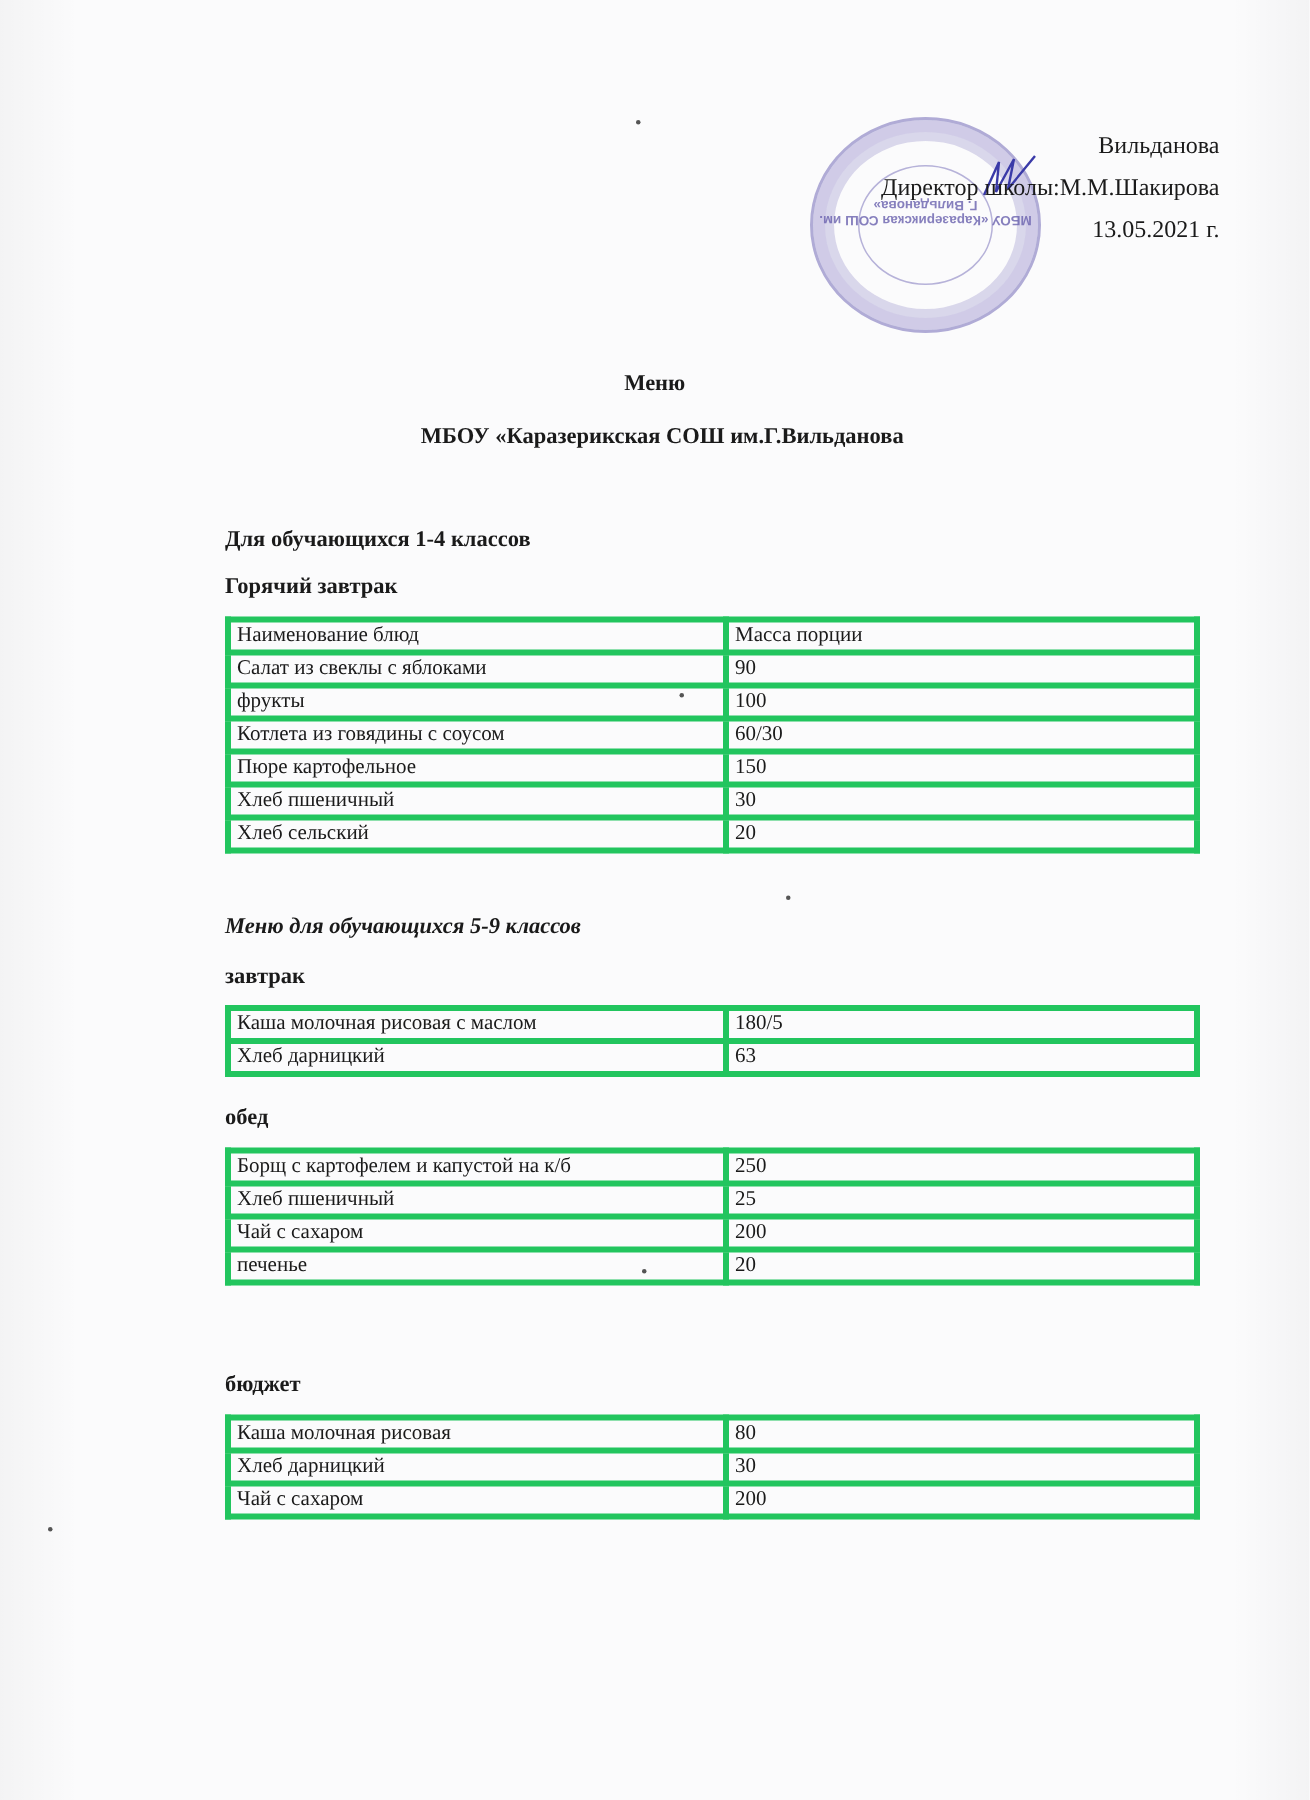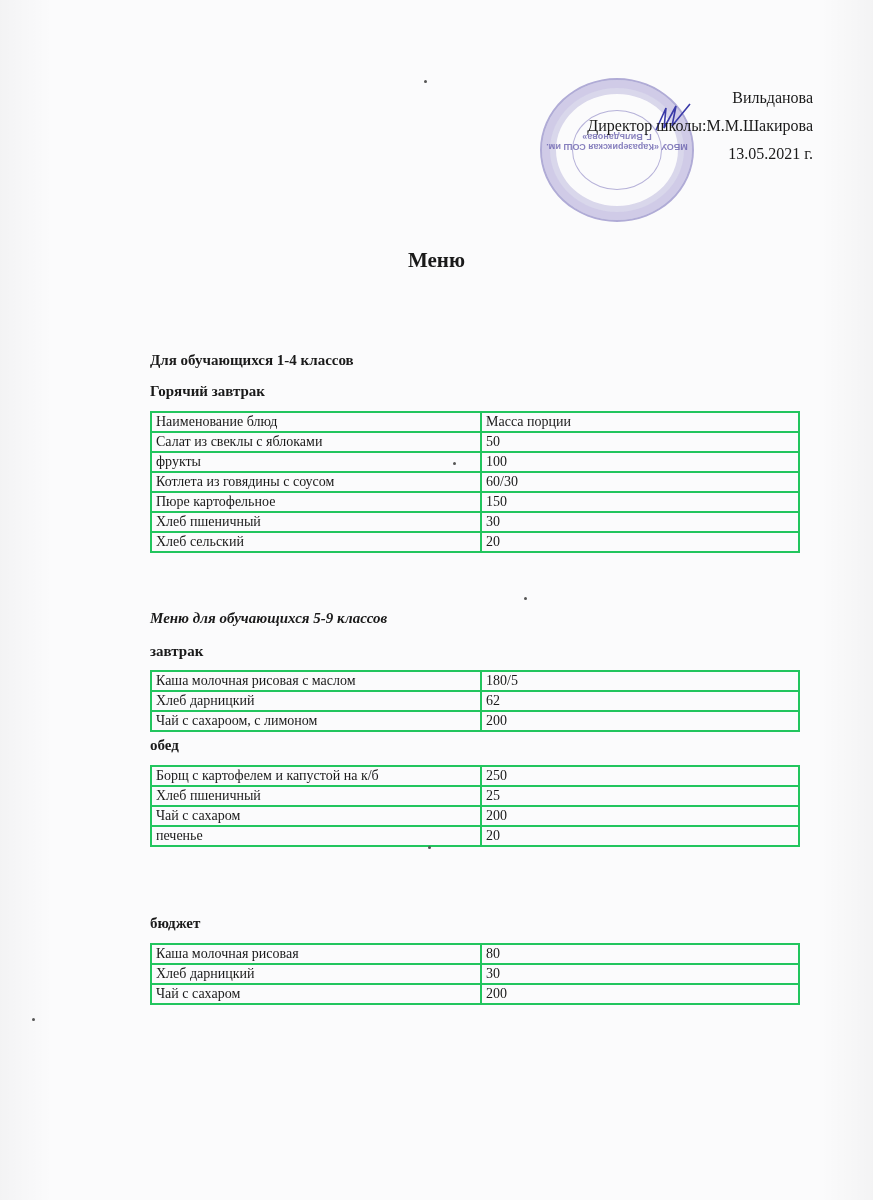--- a/index.html
+++ b/index.html
@@ -34,31 +34,31 @@
     .stamp .txt {
       position: absolute; left: 0; right: 0; top: 52px; text-align: center;
       font-size: 9px; color: rgba(80,70,160,0.8); transform: rotate(180deg);
       font-family: "Liberation Sans", sans-serif; font-weight: bold;
     }
     .signature {
       position: absolute; left: 652px; top: 102px; width: 40px; height: 30px;
     }
     .center-title {
       position: absolute; left: 0; right: 0; text-align: center;
-      font-weight: bold; font-size: 21px;
+      font-weight: bold; font-size: 15px;
     }
     .section-label {
       position: absolute; left: 150px; font-weight: bold; font-size: 15px; text-align: right;
     }
     table.menu {
       position: absolute; left: 150px; width: 650px;
       border-collapse: collapse; font-size: 14px;
     }
     table.menu td {
-      border: 2px solid #22c55e; padding: 0 4px; height: 18px; line-height: 18px;
+      border: 4px solid #22c55e; padding: 0 4px; height: 18px; line-height: 18px;
       font-family: "Liberation Serif", serif;
     }
     table.menu td.name { width: 320px; }
     .speck { position: absolute; width: 3px; height: 3px; background: #555; border-radius: 50%; }
   </style>
 </head>
 <body>
 
 <div class="page">
   <div class="scan-shade"></div>
@@ -74,32 +74,33 @@
   <div class="approval">
     <div class="row">Вильданова</div>
     <div class="row dir-row">
       <span>Директор школы:</span>
       <span>М.М.Шакирова</span>
     </div>
     <div class="row">13.05.2021 г.</div>
   </div>
 
   <div class="center-title" style="top:248px;">Меню</div>
+  <div class="center-title" style="top:283px; padding-left:10px;">МБОУ «Каразерикская СОШ им.Г.Вильданова</div>
 
   <div class="section-label" style="top:352px;">Для обучающихся 1-4 классов</div>
   <div class="section-label" style="top:383px;">Горячий завтрак</div>
   <table class="menu" style="top:411px;">
     <tbody>
         <tr>
       <td class="name">Наименование  блюд</td>
       <td>Масса порции</td>
     </tr>
     <tr>
           <td class="name">Салат из свеклы с яблоками</td>
-          <td>50</td>
+          <td>90</td>
         </tr>
     <tr>
           <td class="name">фрукты</td>
           <td>100</td>
         </tr>
     <tr>
           <td class="name">Котлета из говядины с соусом</td>
           <td>60/30</td>
         </tr>
     <tr>
@@ -120,25 +121,21 @@
   <div class="section-label" style="top:610px;font-style:italic;">Меню для обучающихся 5-9 классов</div>
   <div class="section-label" style="top:643px;">завтрак</div>
   <table class="menu" style="top:670px;">
     <tbody>
         <tr>
           <td class="name">Каша молочная рисовая с маслом</td>
           <td>180/5</td>
         </tr>
     <tr>
           <td class="name">Хлеб дарницкий</td>
-          <td>62</td>
-        </tr>
-    <tr>
-          <td class="name">Чай с сахароом, с лимоном</td>
-          <td>200</td>
+          <td>63</td>
         </tr>
   </tbody>
     </table>
   <div class="section-label" style="top:737px;">обед</div>
   <table class="menu" style="top:765px;">
     <tbody>
         <tr>
           <td class="name">Борщ с картофелем и капустой на к/б</td>
           <td>250</td>
         </tr>

